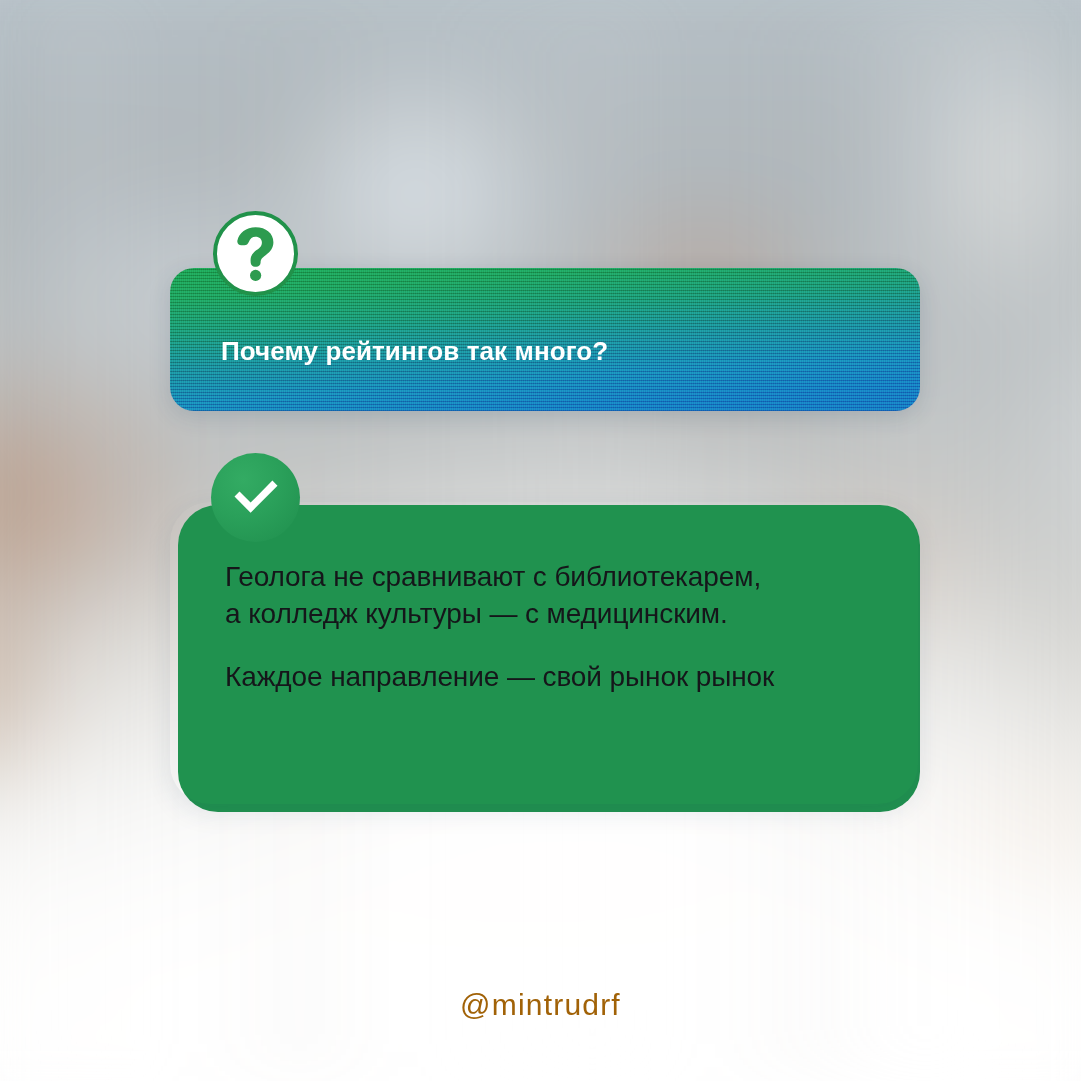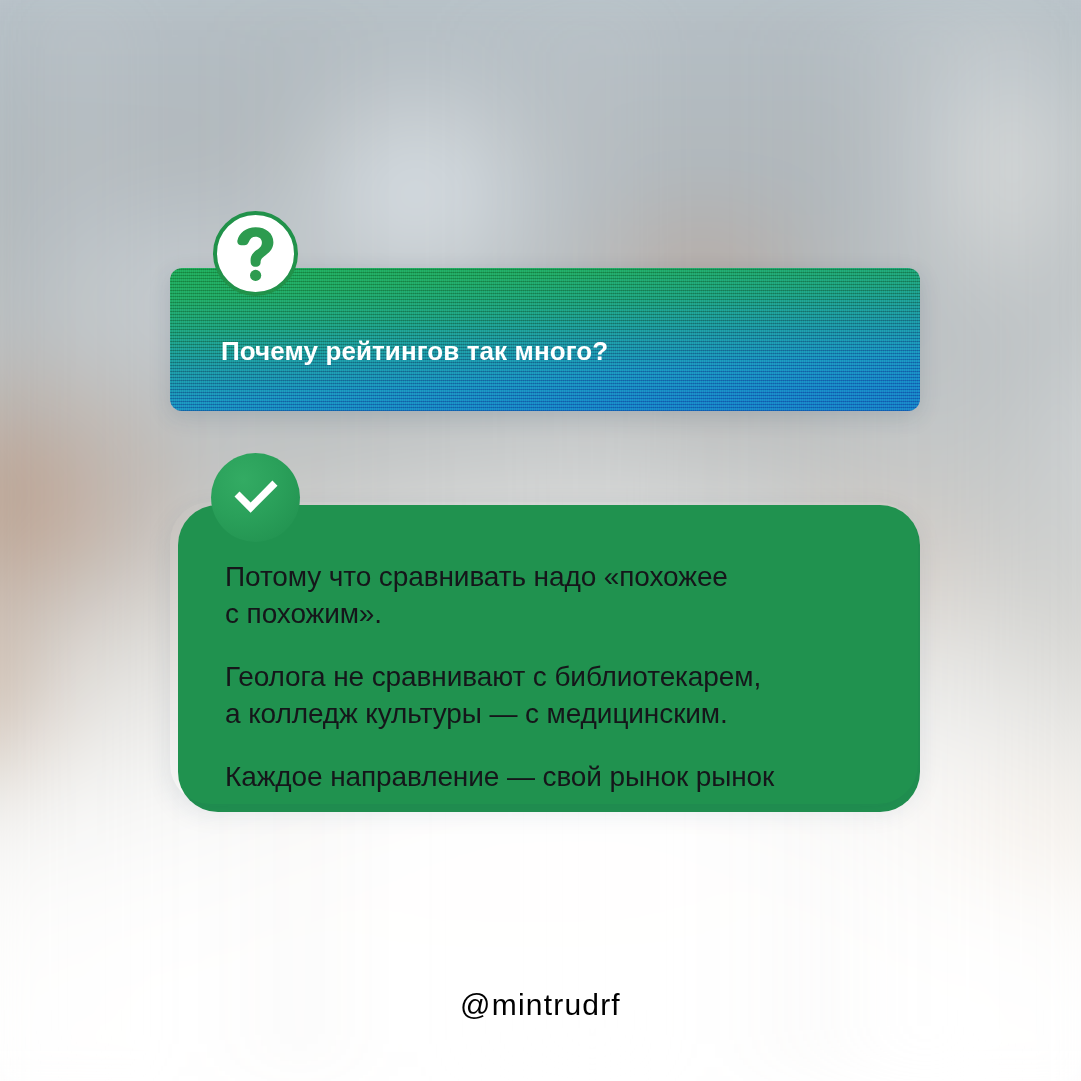--- a/index.html
+++ b/index.html
@@ -89,21 +89,21 @@
     background-size: 3px 3px, 2px 2px;
   }
 
   
   .q-header {
     position: absolute;
     left: 170px;
     top: 268px;
     width: 750px;
     height: 143px;
-    border-radius: 12px;
+    border-radius: 24px;
     overflow: hidden;
     background: linear-gradient(176deg,
       #1c9c4f 0%,
       #1d9a58 16%,
       #1b9270 34%,
       #1a8794 52%,
       #1780b3 70%,
       #1576bd 86%,
       #1573be 100%);
     box-shadow: 0 6px 22px rgba(30,60,90,0.16);
@@ -208,21 +208,21 @@
 
   
   .watermark {
     position: absolute;
     left: 0;
     right: 0;
     top: 988px;
     text-align: center;
     font-size: 30px;
     letter-spacing: 1.2px;
-    color: #000000;
+    color: #a16207;
     font-weight: normal;
   }
 </style>
 </head>
 <body>
 
 <div class="canvas">
 
   <div class="bg-photo"></div>
   <div class="bg-streaks"></div>
@@ -236,22 +236,20 @@
     <svg width="40" height="56" viewBox="0 0 40 56" aria-hidden="true">
       <path d="M19.6 1.2C10.2 1.2 3.0 6.6 1.4 14.6c-0.5 2.6 1.3 4.6 3.9 4.6h3.0c2.2 0 3.7-1.3 4.5-3.3 1.3-3.4 3.6-5.2 6.7-5.2 3.9 0 6.4 2.3 6.4 5.7 0 3.0-1.3 4.8-5.3 7.7-4.4 3.2-6.3 6.3-6.0 11.0l0.1 1.6c0.1 2.3 1.9 4.0 4.2 4.0h1.4c2.4 0 4.3-1.9 4.3-4.3 0-2.8 1.1-4.4 5.0-7.2C34.6 25.7 37.4 21.8 37.4 16.3 37.4 7.3 30.1 1.2 19.6 1.2Z" fill="#2d9b4f"></path>
       <circle cx="19.6" cy="49.4" r="5.6" fill="#2d9b4f"></circle>
     </svg>
   </div>
 
   <div class="answer-shadow-plate"></div>
 
   <div class="answer-card">
     <div class="answer-body">
-      <p class="answer-para">Потому что сравнивать надо «похожее
-с похожим».</p>
       <p class="answer-para">Геолога не сравнивают с библиотекарем,
 а колледж культуры — с медицинским.</p>
       <p class="answer-para">Каждое направление — свой рынок рынок</p>
     </div>
   </div>
 
   <div class="check-badge">
     <svg width="52" height="42" viewBox="0 0 52 42" aria-hidden="true">
       <path d="M4.5 19.5 L9.5 14.4 L20.6 25.6 L42.4 3.6 L47.5 8.7 L20.6 35.8 Z" fill="#ffffff"></path>
     </svg>

